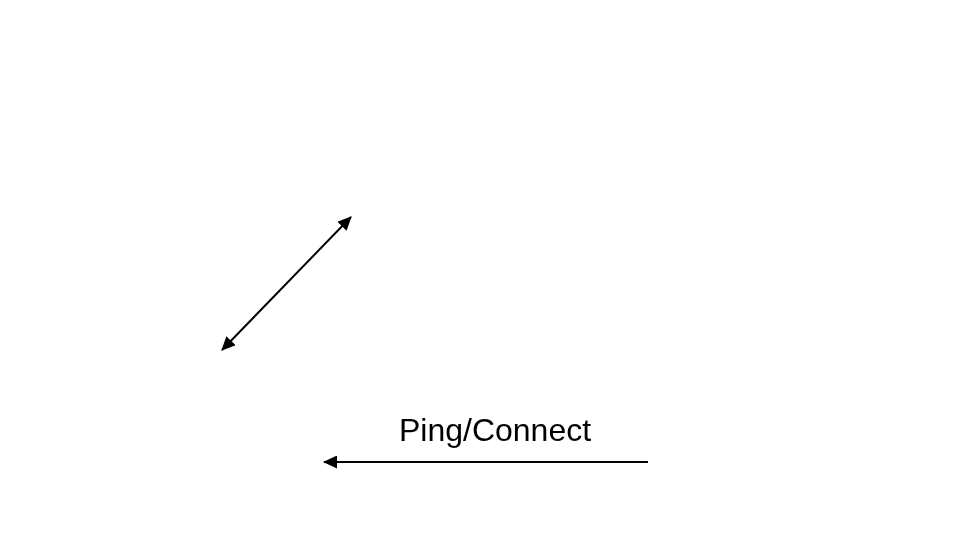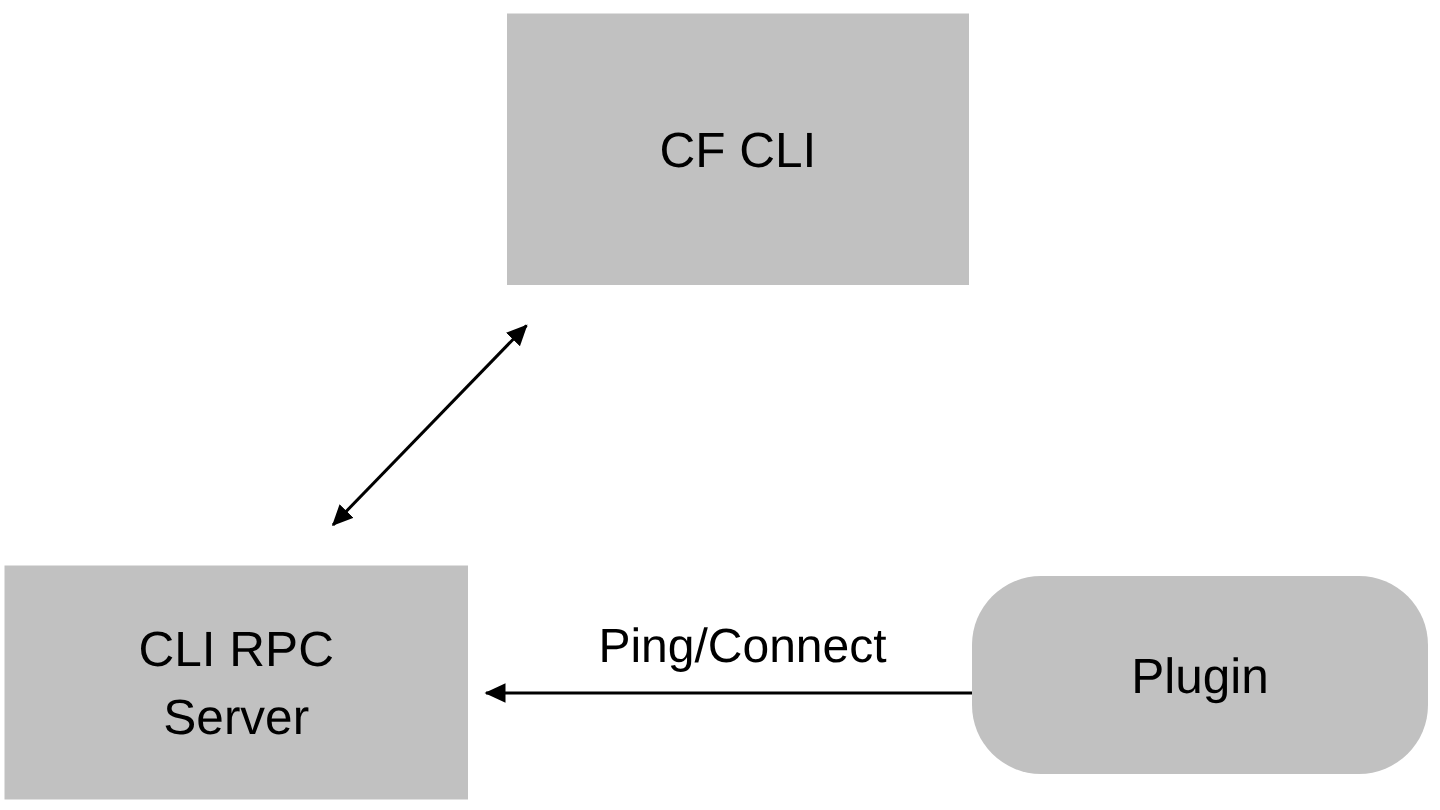--- a/index.html
+++ b/index.html
@@ -76,28 +76,18 @@
   <svg class="arrow-layer" viewBox="0 0 960 540" xmlns="http://www.w3.org/2000/svg">
     <defs>
       <marker id="arrowhead" markerUnits="userSpaceOnUse" markerWidth="15" markerHeight="13" refX="13" refY="6.5" orient="auto-start-reverse">
         <path d="M0,0 L14,6.5 L0,13 Z"></path>
       </marker>
     </defs>
     <line x1="222" y1="350" x2="351" y2="217" marker-start="url(#arrowhead)" marker-end="url(#arrowhead)"></line>
     <line x1="648" y1="462" x2="324" y2="462" marker-end="url(#arrowhead)"></line>
   </svg>
 
-  <div class="node node-cf-cli">
-    <span>CF CLI</span>
-  </div>
 
-  <div class="node node-cli-rpc-server">
-    <span>CLI RPC
-Server</span>
-  </div>
 
-  <div class="node node-plugin">
-    <span>Plugin</span>
-  </div>
 
   <div class="edge-label">Ping/Connect</div>
 
 </div>
 
 </body></html>

